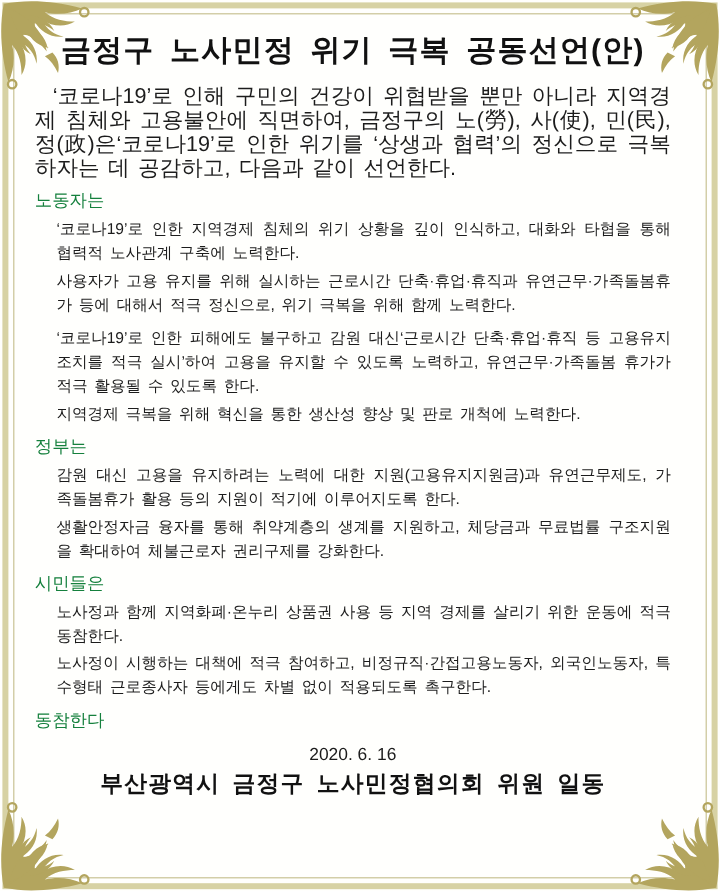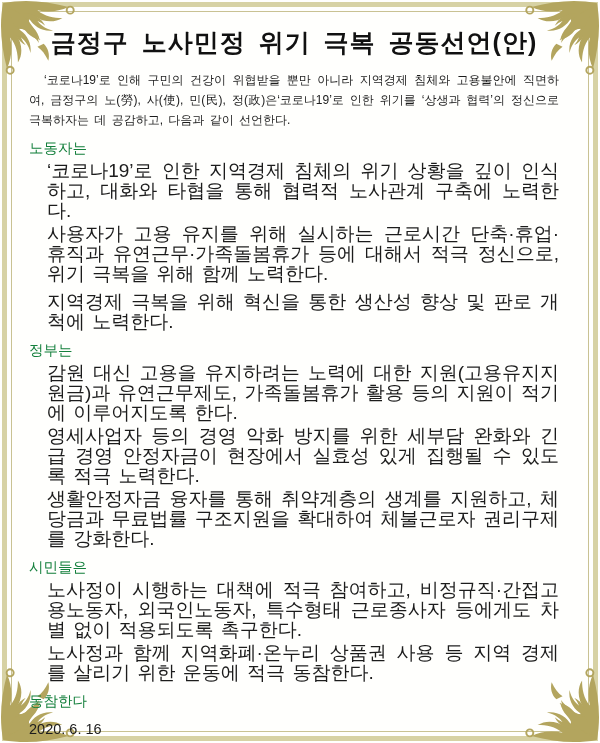--- a/index.html
+++ b/index.html
@@ -41,44 +41,44 @@
     text-align:center;
     font-size:25px;
     font-weight:bold;
     letter-spacing:1px;
     word-spacing:5px;
     color:#111;
     line-height:32px;
   }
   .intro{
     margin:12px 0 0 0;
-    font-size:12px;
+    font-size:18px;
     line-height:20px;
     text-align:justify;
     text-indent:15px;
     word-spacing:2px;
   }
   .section{margin-top:8px;}
   .section-heading{
     font-size:14.5px;
     line-height:20px;
     margin:8px 0 0 0;
     font-weight:normal;
     color:#15803d;
   }
   .section p{
     margin:3px 0 0 18px;
-    font-size:19px;
+    font-size:13px;
     line-height:20px;
     text-align:justify;
     word-spacing:2px;
   }
   .date-line{
     margin:8px 0 0 0;
-    text-align:left;
+    text-align:center;
     font-size:14.5px;
     line-height:20px;
   }
   .signature-line{
     margin:2px 0 0 0;
     text-align:center;
     font-size:19px;
     font-weight:bold;
     letter-spacing:1px;
     word-spacing:4px;
@@ -130,34 +130,34 @@
 
     <p class="intro">‘코로나19’로 인해 구민의 건강이 위협받을 뿐만 아니라 지역경제 침체와 고용불안에 직면하여, 금정구의 노(勞), 사(使), 민(民), 정(政)은‘코로나19’로 인한 위기를 ‘상생과 협력’의 정신으로 극복하자는 데 공감하고, 다음과 같이 선언한다.</p>
 
     <div class="section">
       <div class="section-heading">노동자는</div>
       <p>‘코로나19’로 인한 지역경제 침체의 위기 상황을 깊이 인식하고, 대화와 타협을 통해 협력적 노사관계 구축에 노력한다.</p>
       <p>사용자가 고용 유지를 위해 실시하는 근로시간 단축·휴업·휴직과 유연근무·가족돌봄휴가 등에 대해서 적극 정신으로, 위기 극복을 위해 함께 노력한다.</p>
     </div>
 
     <div class="section">
+      <p>‘코로나19’로 인한 피해에도 불구하고 감원 대신‘근로시간 단축·휴업·휴직 등 고용유지 조치를 적극 실시’하여 고용을 유지할 수 있도록 노력하고, 유연근무·가족돌봄 휴가가 적극 활용될 수 있도록 한다.</p>
       <p>지역경제 극복을 위해 혁신을 통한 생산성 향상 및 판로 개척에 노력한다.</p>
     </div>
 
     <div class="section">
       <div class="section-heading">정부는</div>
       <p>감원 대신 고용을 유지하려는 노력에 대한 지원(고용유지지원금)과 유연근무제도, 가족돌봄휴가 활용 등의 지원이 적기에 이루어지도록 한다.</p>
-      <p>영세사업자 등의 경영 악화 방지를 위한 세부담 완화와 긴급 경영 안정자금이 현장에서 실효성 있게 집행될 수 있도록 적극 노력한다.</p>
       <p>생활안정자금 융자를 통해 취약계층의 생계를 지원하고, 체당금과 무료법률 구조지원을 확대하여 체불근로자 권리구제를 강화한다.</p>
     </div>
 
     <div class="section">
       <div class="section-heading">시민들은</div>
+      <p>노사정과 함께 지역화폐·온누리 상품권 사용 등 지역 경제를 살리기 위한 운동에 적극 동참한다.</p>
       <p>노사정이 시행하는 대책에 적극 참여하고, 비정규직·간접고용노동자, 외국인노동자, 특수형태 근로종사자 등에게도 차별 없이 적용되도록 촉구한다.</p>
-      <p>노사정과 함께 지역화폐·온누리 상품권 사용 등 지역 경제를 살리기 위한 운동에 적극 동참한다.</p>
     </div>
 
     <div class="section">
       <div class="section-heading">동참한다</div>
     </div>
 
     <div class="date-line">2020. 6. 16</div>
     <div class="signature-line">부산광역시 금정구 노사민정협의회 위원 일동</div>
 
   </div>

